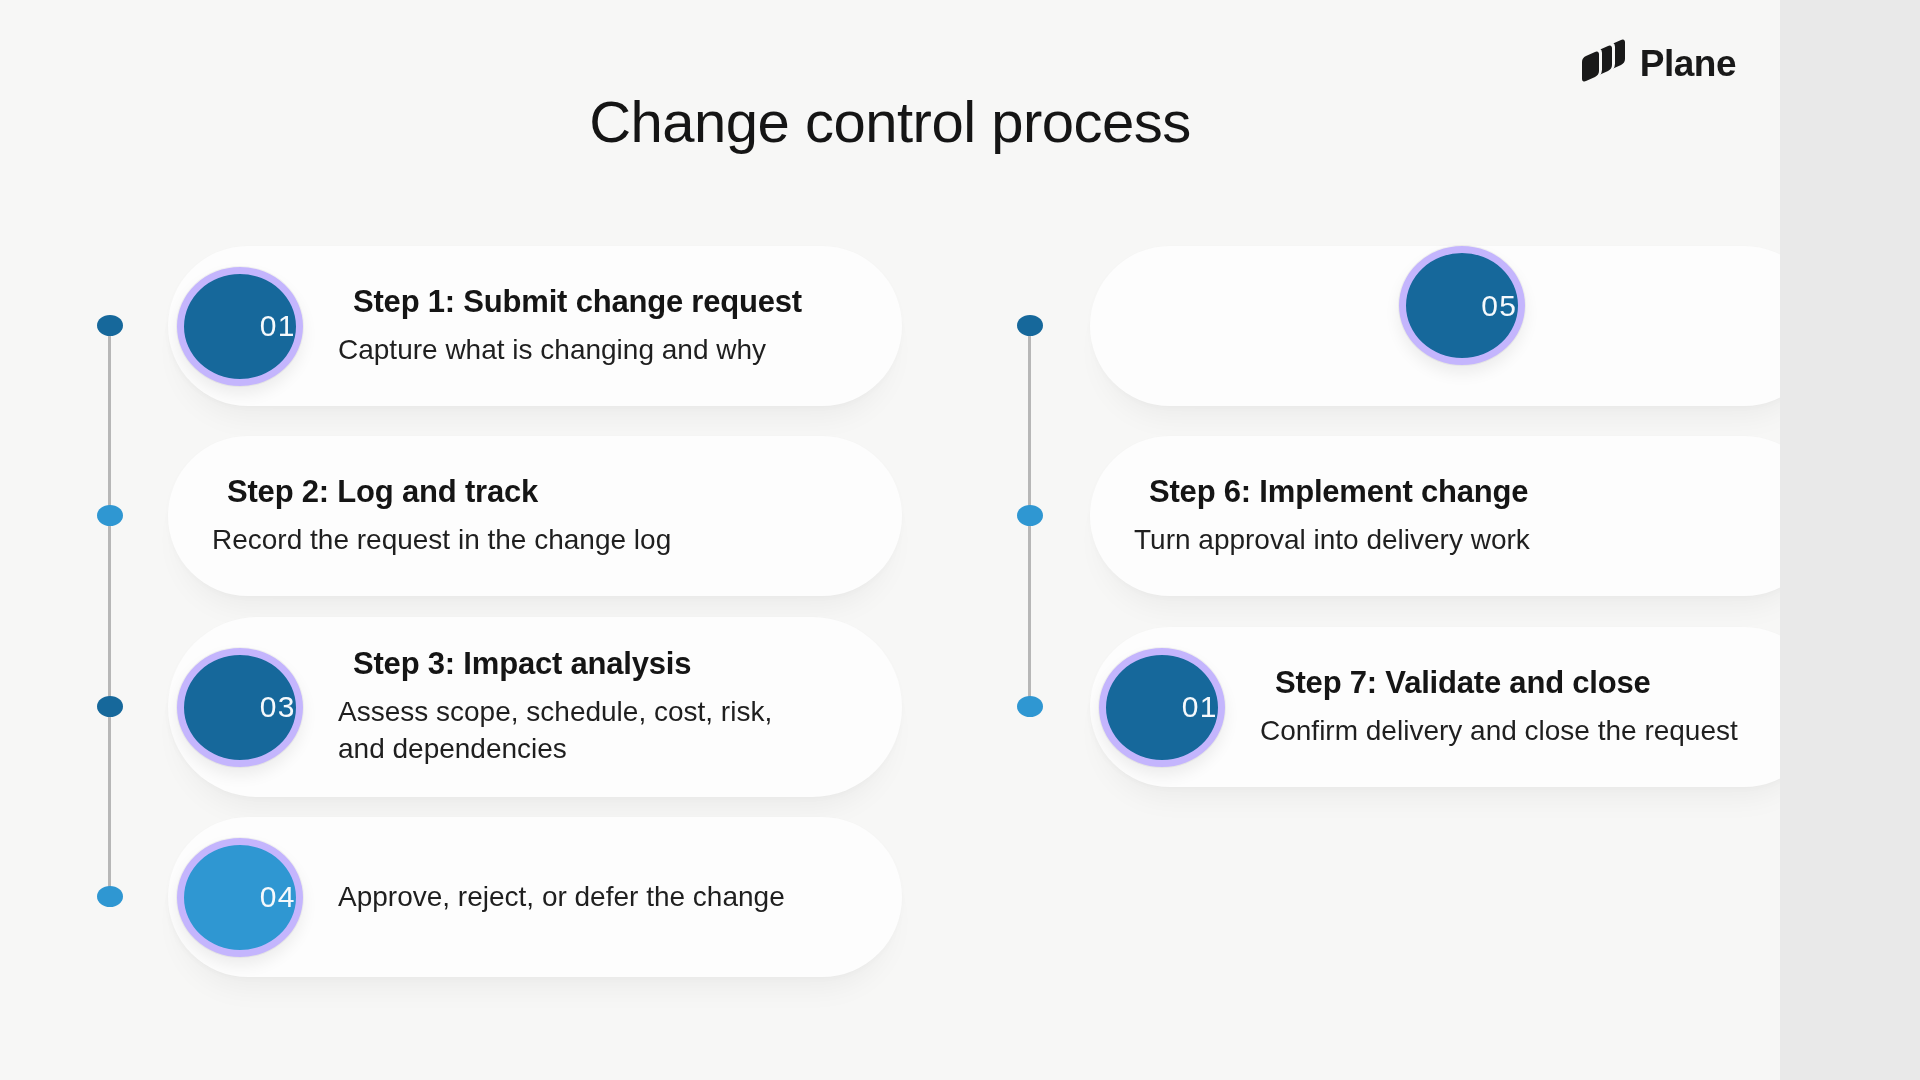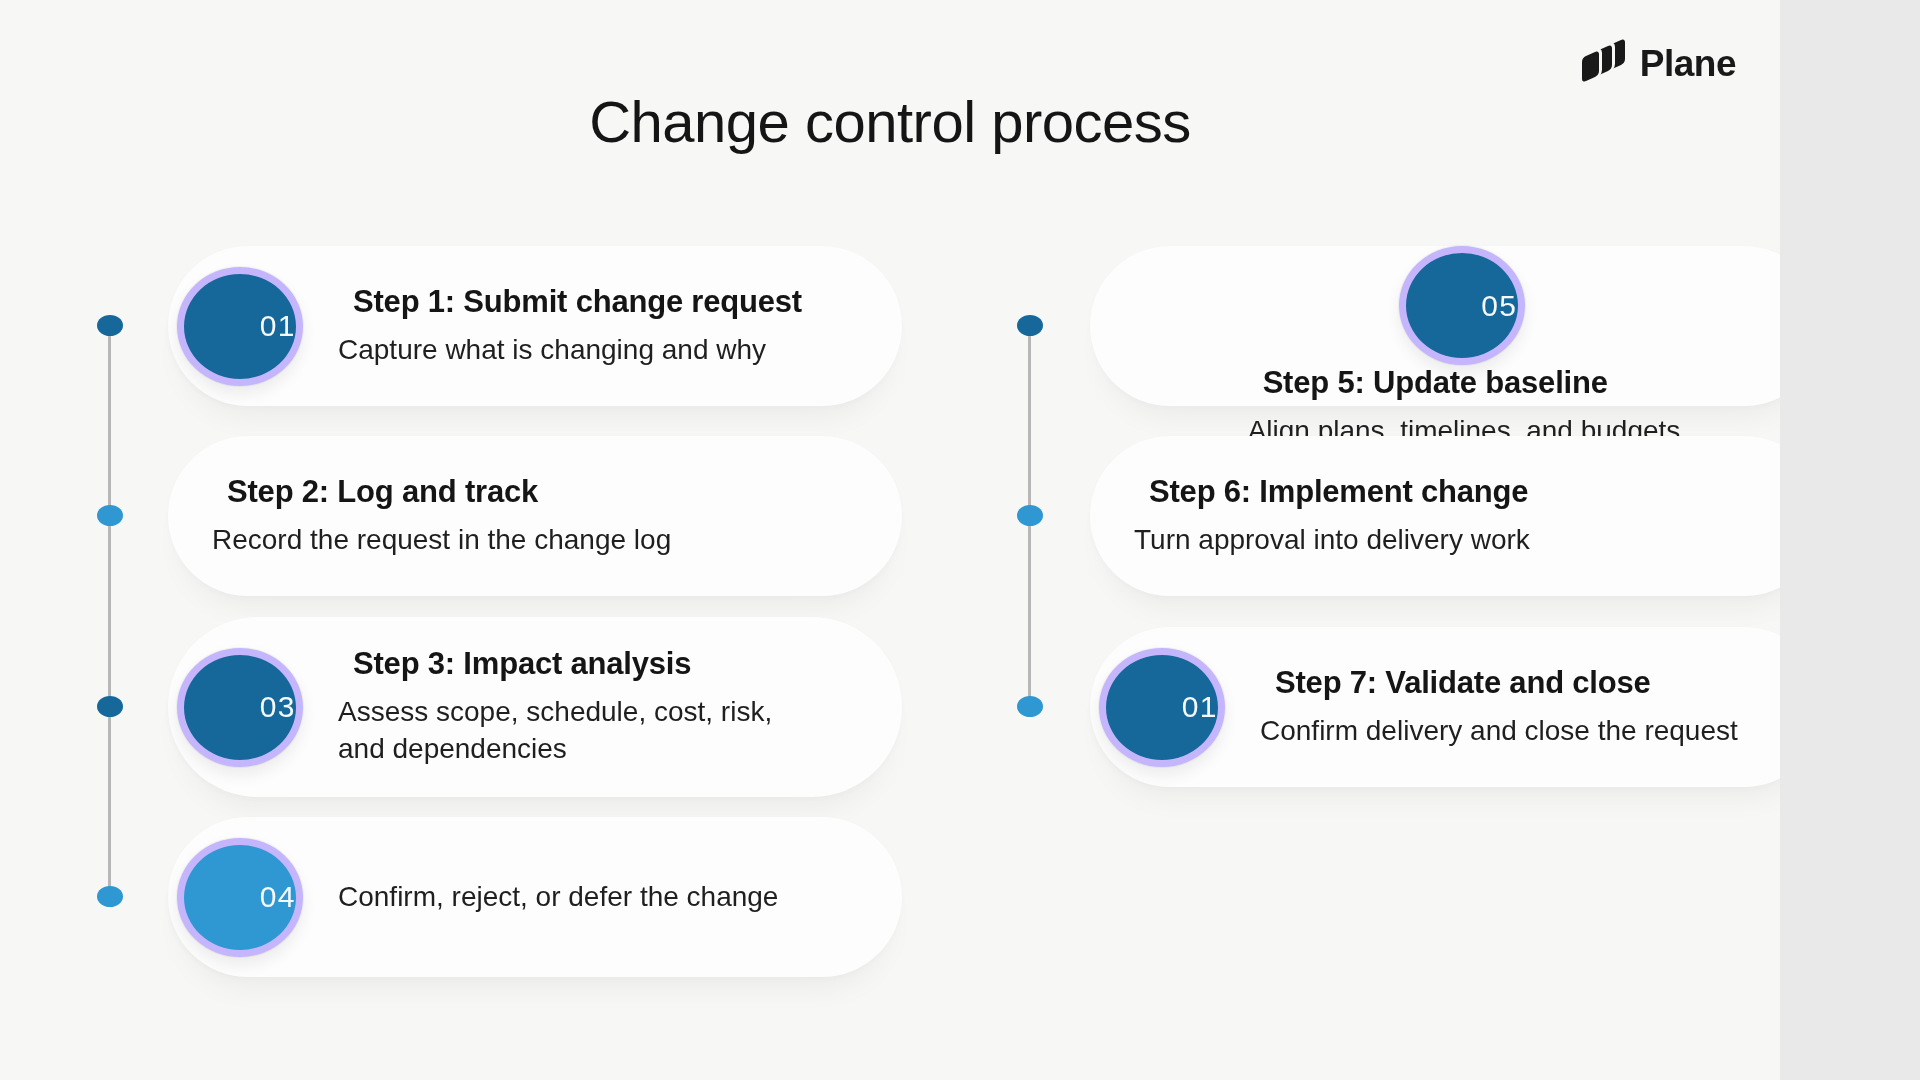--- a/index.html
+++ b/index.html
@@ -110,31 +110,27 @@
       <p class="step-desc">Assess scope, schedule, cost, risk,
 and dependencies</p>
     </div>
   </div>
 
   <div class="card card-4">
     <div class="num-circle tone-light">
       <span class="num">04</span>
     </div>
     <div class="card-text">
-      <p class="step-desc">Confirm, reject, or defer the change</p>
+      <p class="step-desc">Approve, reject, or defer the change</p>
     </div>
   </div>
 
   <div class="card card-5">
     <div class="num-circle tone-dark">
       <span class="num">05</span>
-    </div>
-    <div class="card-text">
-      <h2 class="step-title">Step 5: Update baseline</h2>
-      <p class="step-desc">Align plans, timelines, and budgets</p>
     </div>
   </div>
 
   <div class="card card-6">
     <div class="card-text">
       <h2 class="step-title">Step 6: Implement change</h2>
       <p class="step-desc">Turn approval into delivery work</p>
     </div>
   </div>
 

